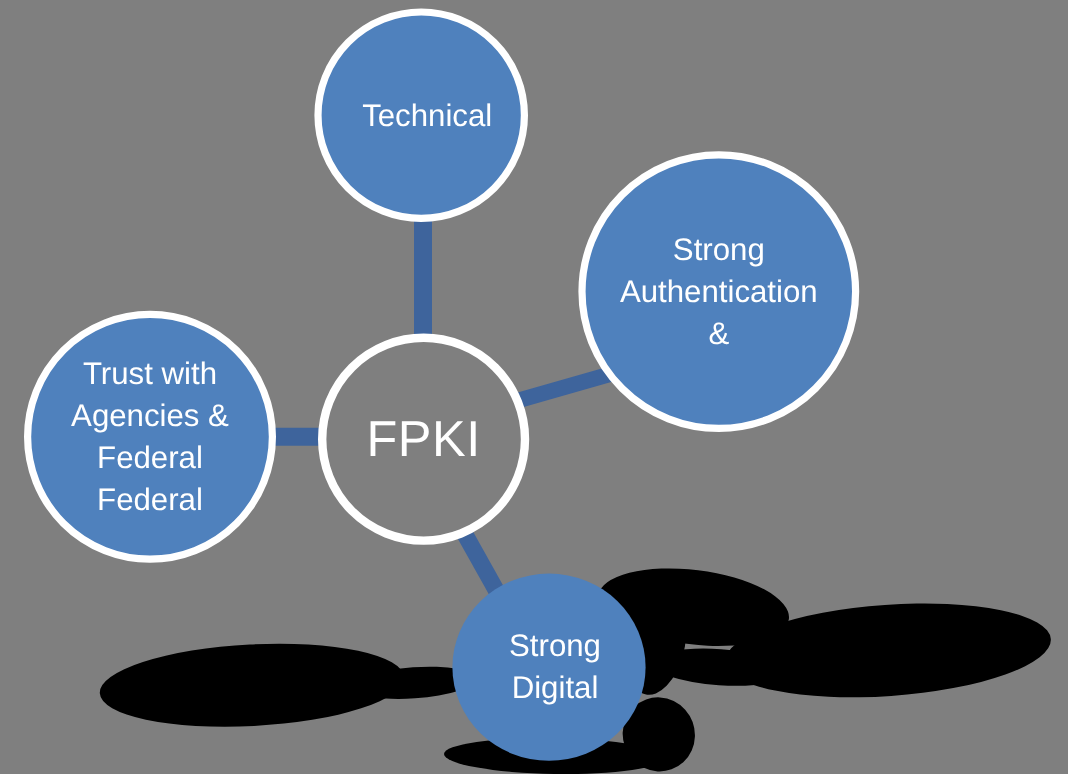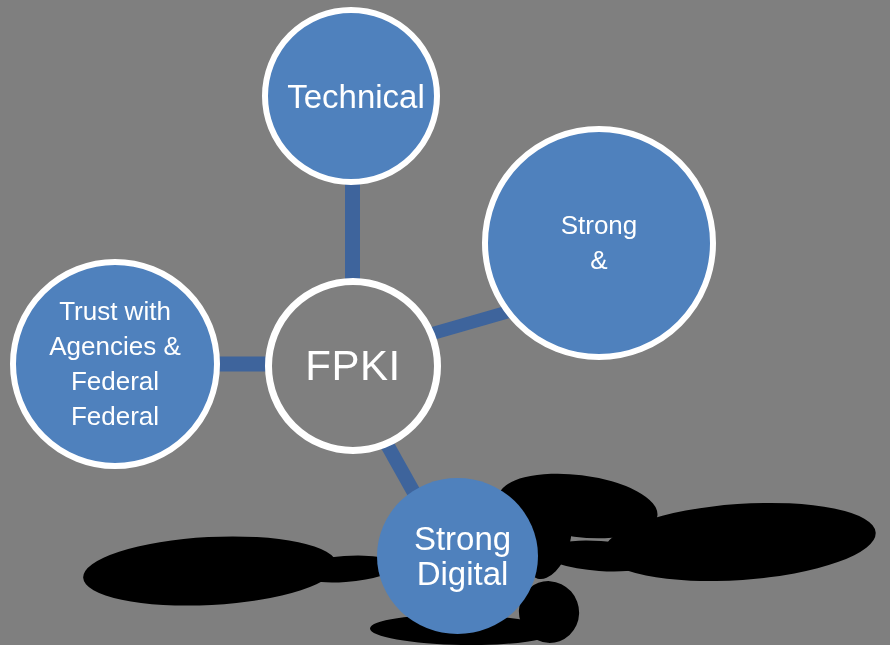--- a/index.html
+++ b/index.html
@@ -49,32 +49,32 @@
     justify-content:center;
   }
   .node-label{
     color:var(--label-text);
     font-size:26px;
     line-height:35px;
     font-weight:400;
     text-align:center;
     white-space:nowrap;
   }
-  .node-top .node-label,.node-bottom .node-label{font-size:33px;margin-left:10px;}
+  .node-top .node-label,.node-bottom .node-label{font-size:26px;margin-left:10px;}
   .hub-label{
     color:var(--label-text);
     font-size:42px;
     font-weight:400;
     letter-spacing:0.5px;
     text-align:center;
   }
   
   .node-top   {left:262px; top:7px;   width:178px; height:178px;}
   .node-right {left:482px; top:126px; width:234px; height:234px;}
-  .node-left  {left:10px;   top:259px; width:210px; height:210px;}
+  .node-left  {left:20px;   top:259px; width:210px; height:210px;}
   .node-bottom{left:377px; top:478px; width:161px; height:156px;}
   .hub-circle {left:265px; top:278px; width:176px; height:176px;}
 </style>
 </head>
 <body>
 
 <div class="canvas">
 
   <svg class="layer" width="890" height="645" viewBox="0 0 890 645" aria-hidden="true">
     <g>
@@ -97,20 +97,21 @@
 
   <div class="node node-top">
     <div class="node-label">
       <div>Technical</div>
     </div>
   </div>
 
   <div class="node node-right">
     <div class="node-label">
       <div>Strong</div>
+      <div>Authentication</div>
       <div>&amp;</div>
     </div>
   </div>
 
   <div class="node node-left">
     <div class="node-label">
       <div>Trust with</div>
       <div>Agencies &amp;</div>
       <div>Federal</div>
       <div>Federal</div>

